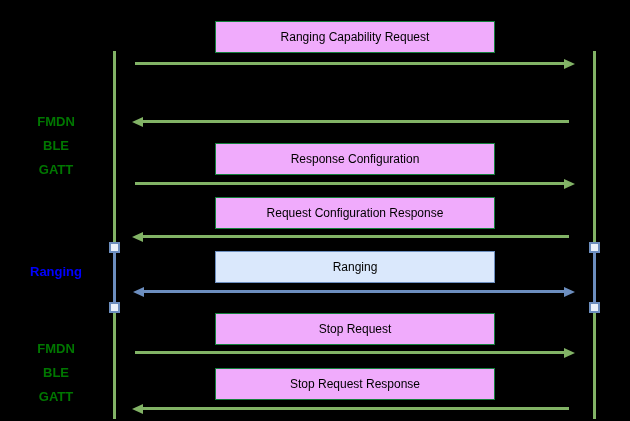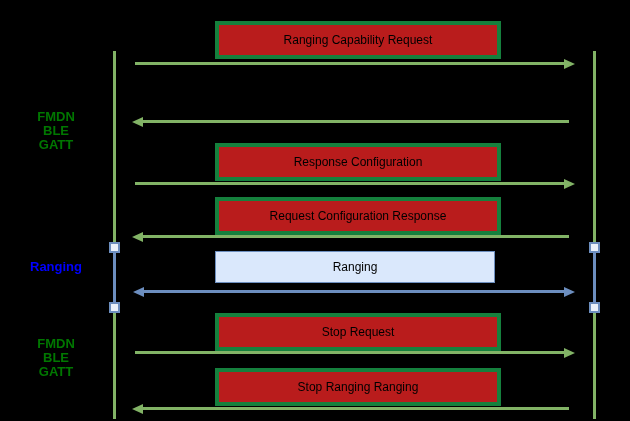--- a/index.html
+++ b/index.html
@@ -3,37 +3,37 @@
 <meta charset="utf-8">
 <style>
   html,body{margin:0;padding:0;background:#000;}
   .canvas{
     position:relative;width:630px;height:421px;background:#000000;
     font-family:"Liberation Sans",sans-serif;overflow:hidden;
   }
   
   .side-label{
     position:absolute;left:0;width:112px;text-align:center;
-    font-size:13px;font-weight:bold;line-height:14px;white-space:pre-line;
+    font-size:13px;font-weight:bold;line-height:24px;white-space:pre-line;
   }
   .side-label.green-label{color:#007700;}
   .side-label.blue-label{color:#0000ff;}
   
   .lifeline{position:absolute;top:51px;width:3px;height:368px;background:#82b366;}
   .lifeline-blue{position:absolute;top:247px;width:3px;height:61px;background:#6c8ebf;}
   .endpoint{
     position:absolute;width:7px;height:7px;background:#eaf1fb;
     border:2px solid #6c8ebf;
   }
   
   .msg-box{
     position:absolute;left:215px;width:278px;height:30px;
     line-height:30px;text-align:center;font-size:12px;color:#000;
   }
-  .msg-box.green{background:#b91c1c;border:4px solid #15803d;}
+  .msg-box.green{background:#f0abfc;border:1px solid #15803d;}
   .msg-box.blue{background:#dae8fc;border:1px solid #6c8ebf;}
   
   .arrow{position:absolute;height:3px;background:#82b366;}
   .arrow.blue{background:#6c8ebf;}
   .arrow.dir-right{left:135px;width:429px;}
   .arrow.dir-left{left:143px;width:426px;}
   .arrow.dir-both{left:144px;width:420px;}
   .head{position:absolute;width:0;height:0;top:-3.5px;
     border-top:5px solid transparent;border-bottom:5px solid transparent;}
   .head.r{right:-11px;border-left:11px solid #82b366;}
@@ -62,21 +62,21 @@
   <div class="endpoint" style="left:109px;top:242px"></div>
   <div class="endpoint" style="left:109px;top:302px"></div>
   <div class="endpoint" style="left:589px;top:242px"></div>
   <div class="endpoint" style="left:589px;top:302px"></div>
 
   <div class="msg-box green" style="top:21px">Ranging Capability Request</div>
   <div class="msg-box green" style="top:143px">Response Configuration</div>
   <div class="msg-box green" style="top:197px">Request Configuration Response</div>
   <div class="msg-box blue" style="top:251px">Ranging</div>
   <div class="msg-box green" style="top:313px">Stop Request</div>
-  <div class="msg-box green" style="top:368px">Stop Ranging Ranging</div>
+  <div class="msg-box green" style="top:368px">Stop Request Response</div>
 
   <div class="arrow dir-right" style="top:62px">
     <span class="head r"></span>
   </div>
   <div class="arrow dir-left" style="top:120px">
     <span class="head l"></span>
   </div>
   <div class="arrow dir-right" style="top:182px">
     <span class="head r"></span>
   </div>

